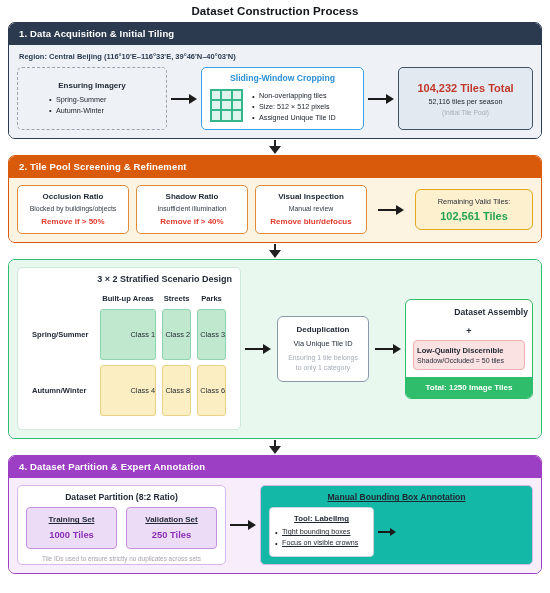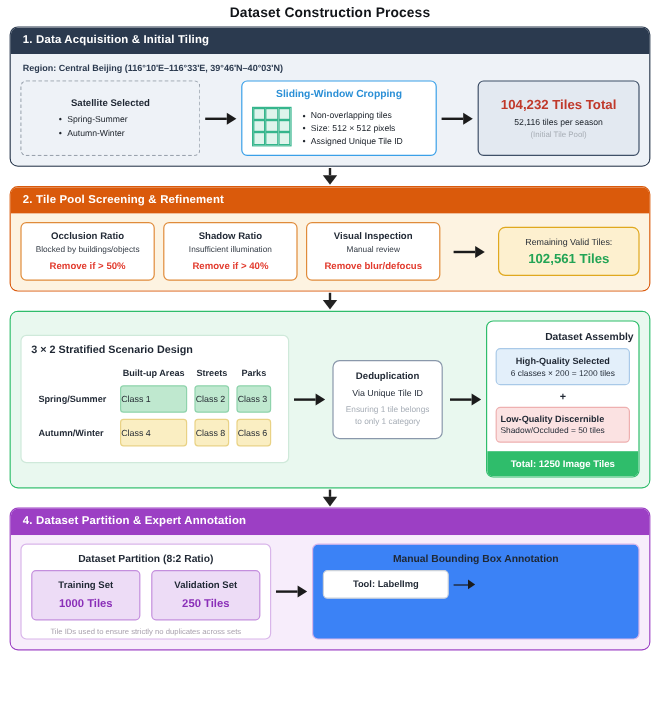--- a/index.html
+++ b/index.html
@@ -179,32 +179,32 @@
 
   
   .s3row { display: flex; align-items: center; }
   .scen-card {
     flex: 1 1 auto;
     background: #fff;
     border: 1.1px solid #cfe9da;
     border-radius: 5px;
     padding: 6px 8px 8px 8px;
   }
-  .scen-title { font-size: 9px; font-weight: bold; text-align: left; margin-bottom: 5px; }
+  .scen-title { font-size: 9px; font-weight: bold; text-align: right; margin-bottom: 5px; }
   .grid-table { width: 100%; border-collapse: separate; border-spacing: 6px 5px; }
   .grid-table th {
     font-size: 7.6px; font-weight: bold; text-align: center; padding: 0 0 1px 0;
   }
   .grid-table th.corner { width: 62px; }
   .grid-table td.rowlab {
     font-size: 7.6px; font-weight: bold; text-align: left; white-space: nowrap;
   }
   .cell {
-    font-size: 7.4px; text-align: left;
-    border-radius: 3px; padding: 6px 0;
+    font-size: 7.4px; text-align: right;
+    border-radius: 3px; padding: 20px 0;
     color: #252b33;
   }
   .cell.green { background: #bfe8cf; border: 1px solid #8fd3ac; }
   .cell.amber { background: #faeec2; border: 1px solid #e9d285; }
 
   .dedup-box {
     flex: 0 0 92px;
     background: #fff;
     border: 1.1px solid #8a98ab;
     border-radius: 6px;
@@ -253,30 +253,31 @@
     border-radius: 5px;
     padding: 6px 8px 2px 8px;
   }
   .part-title { font-size: 8.6px; font-weight: bold; text-align: center; margin-bottom: 5px; }
   .sets { display: flex; gap: 9px; justify-content: center; }
   .set-box {
     flex: 1 1 0;
     background: #eddcf6; border: 1.1px solid #c48fdd; border-radius: 4px;
     text-align: center; padding: 7px 3px 8px 3px;
   }
-  .set-box .t { font-size: 8px; font-weight: bold; }
+  .set-box .t { font-size: 8px; font-weight: bold; text-decoration: underline; }
   .set-box .n { font-size: 9.4px; font-weight: bold; color: #8a2fb8; margin-top: 5px; }
   .part-note { font-size: 6.4px; text-align: center; color: #a9a2ae; margin-top: 6px; }
 
   .anno-card {
     flex: 1 1 auto;
-    background: #3b82f6;
+    background: #14b8a6;
     border: 1.1px solid #d9b6ea;
     border-radius: 5px;
     padding: 6px 8px 7px 8px;
+    text-decoration: underline;
   }
   .anno-title { font-size: 8.6px; font-weight: bold; text-align: center; margin-bottom: 5px; }
   .anno-row { display: flex; align-items: center; }
   .tool-box {
     flex: 0 0 105px;
     border: 1px solid #ccd2da; border-radius: 4px; background: #fff;
     padding: 6px 5px 7px 5px;
   }
   .tool-box .t { font-size: 7.8px; font-weight: bold; text-align: center; }
   .qc-box {
@@ -294,21 +295,21 @@
 
   <div class="doc-title">Dataset Construction Process</div>
 
   <div class="stage s1">
     <div class="stage-head">1. Data Acquisition &amp; Initial Tiling</div>
     <div class="stage-body">
       <div class="region-line">Region: Central Beijing (116°10'E–116°33'E, 39°46'N–40°03'N)</div>
       <div class="row">
 
         <div class="card dashed sat-box">
-          <div class="card-title">Satellite Selected</div>
+          <div class="card-title">Ensuring Imagery</div>
           <ul class="bullets">
             <li>Spring-Summer</li>
             <li>Autumn-Winter</li>
           </ul>
         </div>
 
         <div class="arrow-h">
           <span class="shaft"></span>
             <span class="head"></span>
         </div>
@@ -458,24 +459,20 @@
         </div>
 
         <div class="arrow-h">
           <span class="shaft"></span>
             <span class="head"></span>
         </div>
 
         <div class="assembly">
           <div class="a-title">Dataset Assembly</div>
           <div class="pad">
-            <div class="hq">
-              <div class="t">High-Quality Selected</div>
-              <div class="d">6 classes × 200 = 1200 tiles</div>
-            </div>
             <div class="plus">+</div>
             <div class="lq">
               <div class="t">Low-Quality Discernible</div>
               <div class="d">Shadow/Occluded = 50 tiles</div>
             </div>
           </div>
           <div class="total-bar">Total: 1250 Image Tiles</div>
         </div>
 
       </div>
@@ -512,20 +509,24 @@
         <div class="arrow-h">
           <span class="shaft"></span>
             <span class="head"></span>
         </div>
 
         <div class="anno-card">
           <div class="anno-title">Manual Bounding Box Annotation</div>
           <div class="anno-row">
             <div class="tool-box">
               <div class="t">Tool: LabelImg</div>
+              <ul class="bullets">
+                <li>Tight bounding boxes</li>
+                <li>Focus on visible crowns</li>
+              </ul>
             </div>
 
             <div class="arrow-h sm">
               <span class="shaft"></span>
                 <span class="head"></span>
             </div>
 
           </div>
         </div>
 

